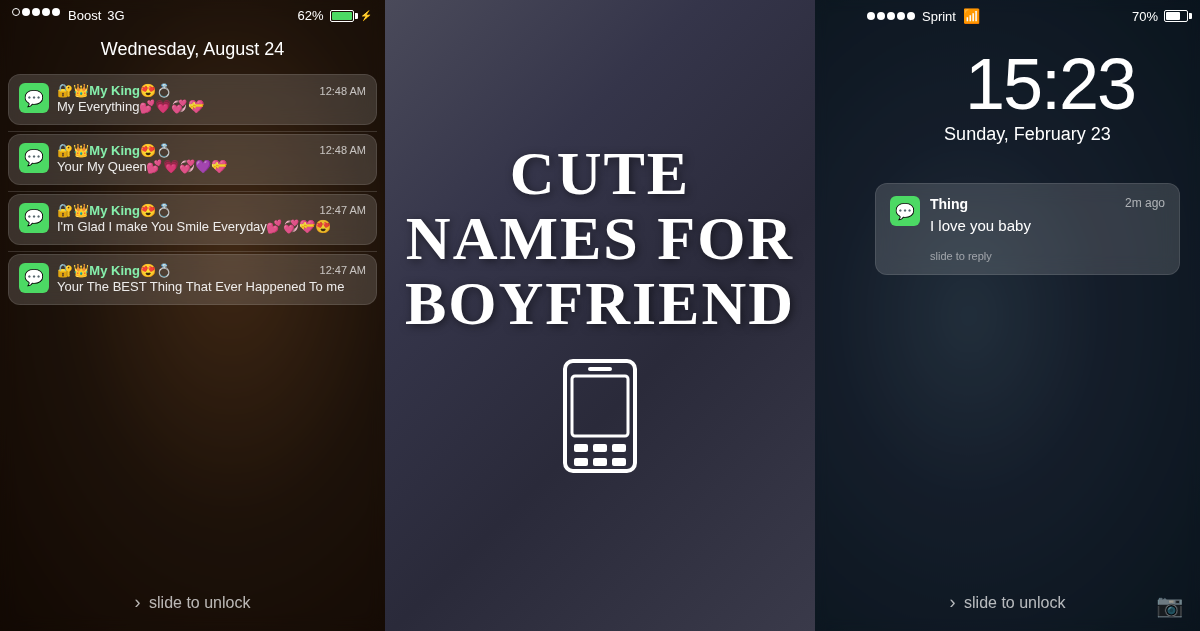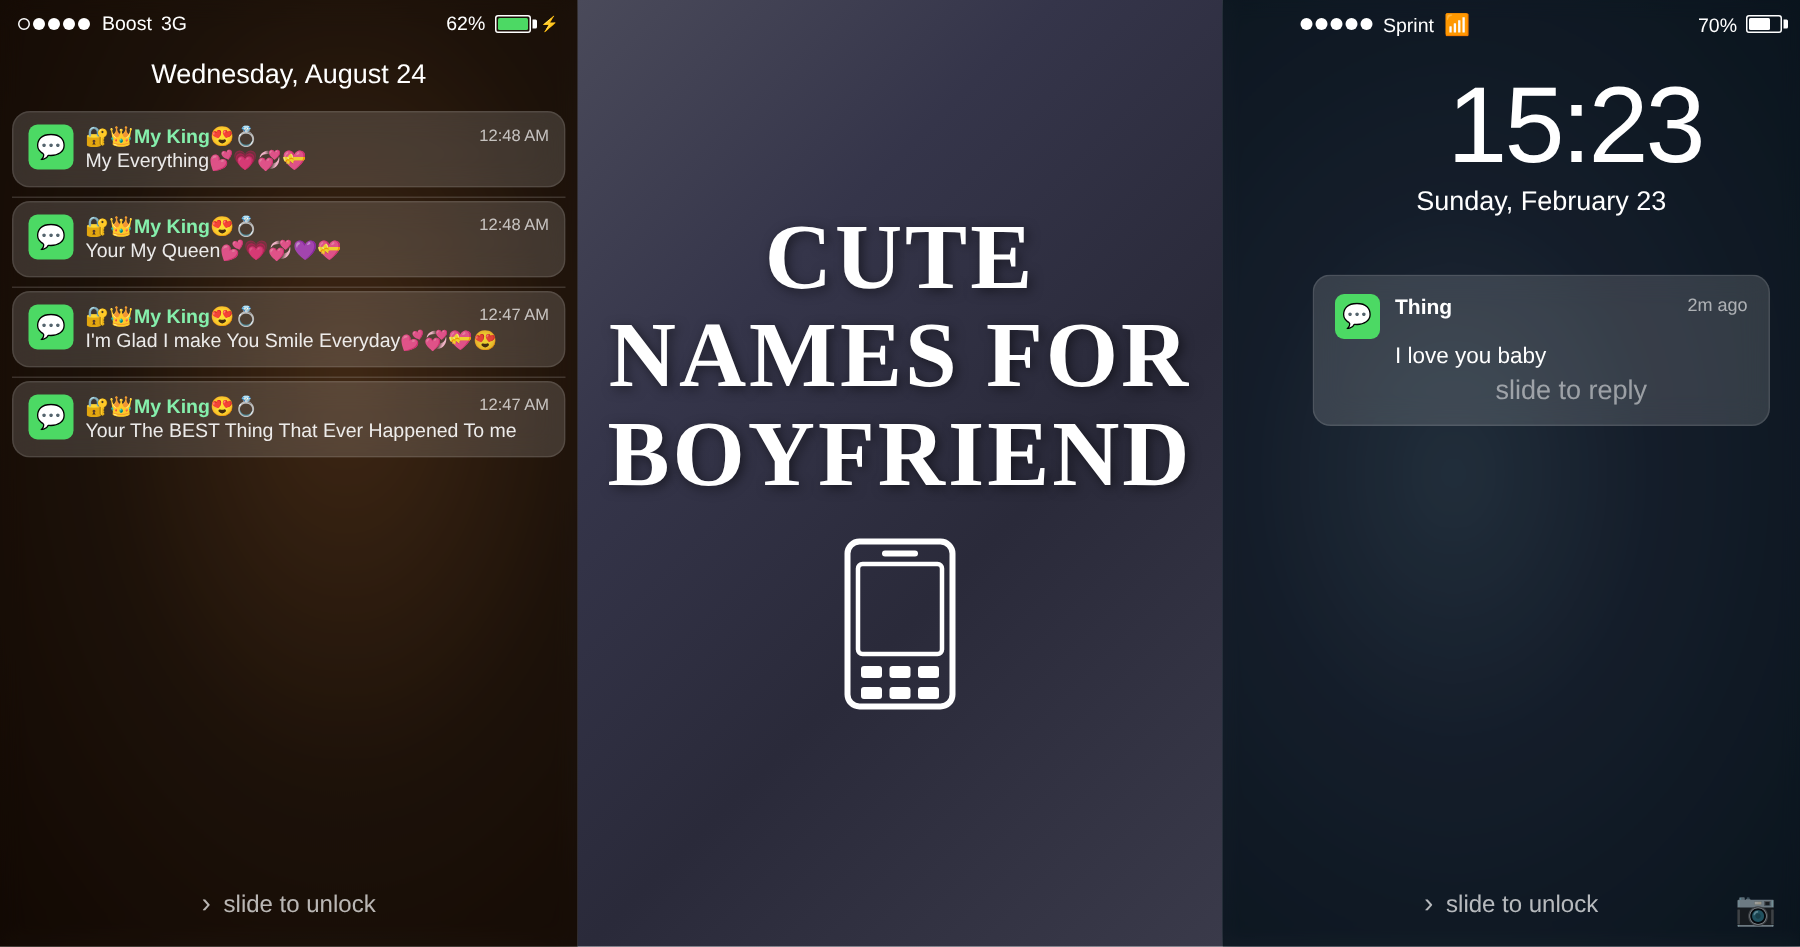--- a/index.html
+++ b/index.html
@@ -325,27 +325,26 @@
       font-weight: 600;
       color: white;
     }
     .notif-right-time {
       font-size: 12px;
       color: rgba(255,255,255,0.6);
     }
     .notif-right-message {
       font-size: 15px;
       color: white;
-      margin-top: 17px;
+      margin-top: 5px;
     }
     .notif-right-reply {
-      font-size: 18px;
+      font-size: 11px;
       color: rgba(255,255,255,0.5);
-      margin-top: 4px;
-      text-align: center;
+      margin-top: 16px;
     }
 
     .slide-unlock-right {
       position: absolute;
       bottom: 18px;
       left: 0;
       right: 0;
       text-align: center;
       color: rgba(255,255,255,0.7);
       font-size: 16px;
@@ -362,21 +361,21 @@
   </style>
 </head>
 <body>
 
 <div class="panel-left">
   <div class="bg"></div>
   <div class="blur-overlay"></div>
   <div class="content">
 
     <div class="status-bar-left">
-      <div style="display:flex;align-items:center;gap:4px">
+      <div style="display:flex;align-items:flex-start;gap:4px">
         <div class="signal-dots">
           <div class="dot empty"></div>
           <div class="dot"></div>
           <div class="dot"></div>
           <div class="dot"></div>
           <div class="dot"></div>
         </div>
         <span class="carrier-text">Boost</span>
         <span style="font-size:13px;margin-left:2px">3G</span>
       </div>

